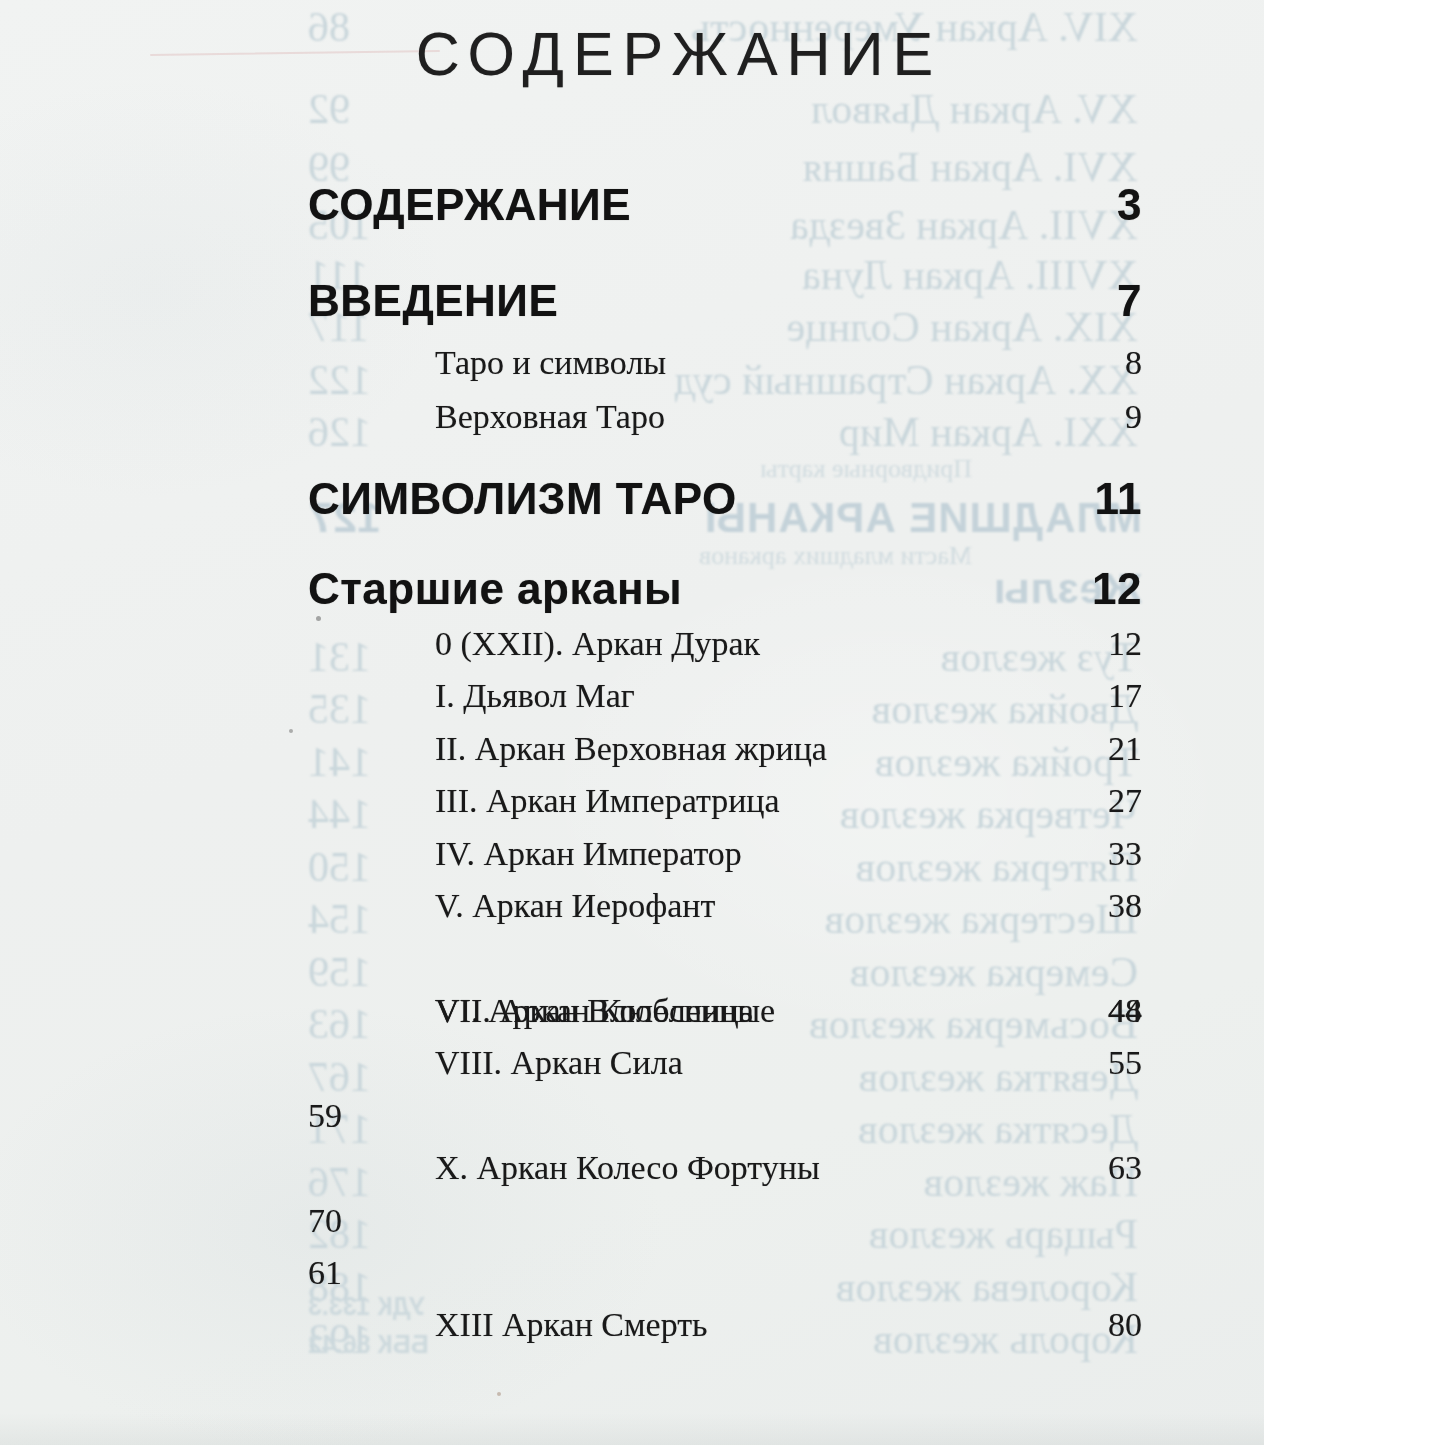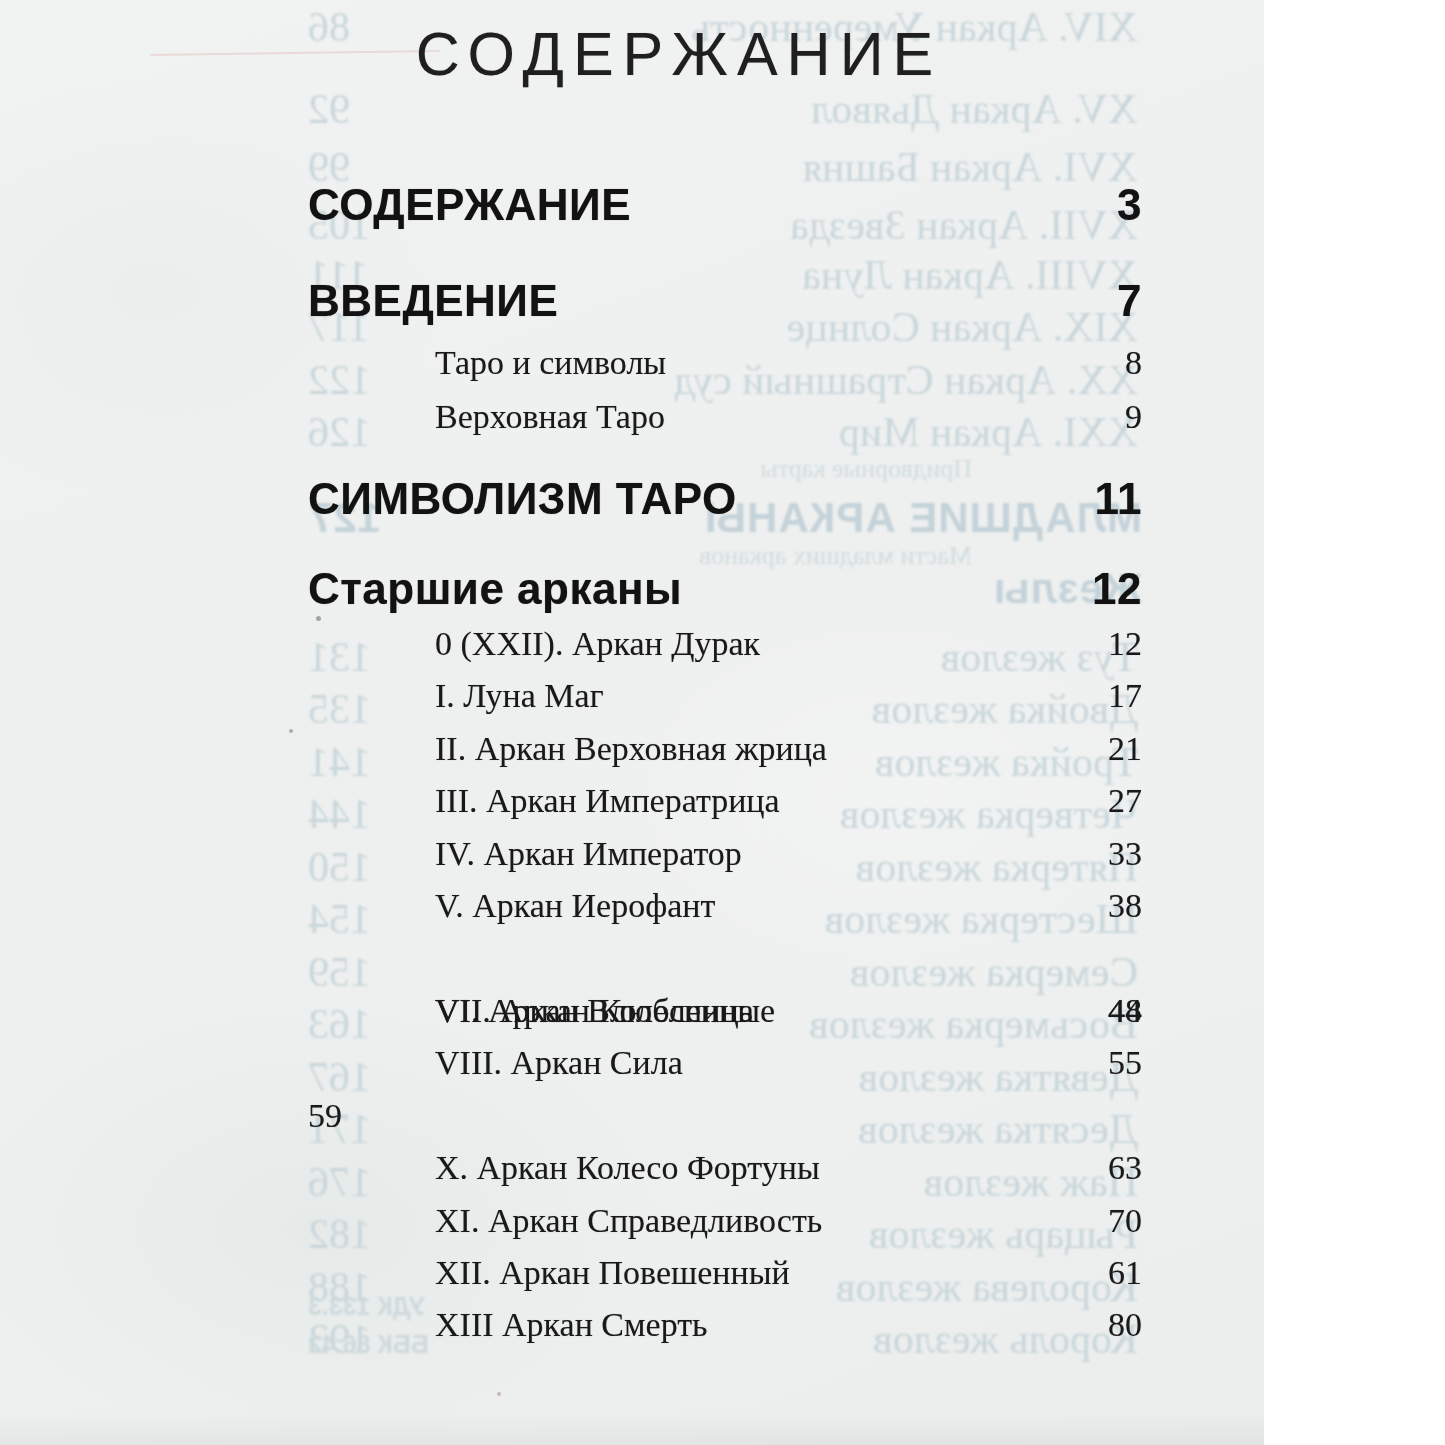--- a/index.html
+++ b/index.html
@@ -212,21 +212,21 @@
       </div>
       <div class="trow section m5">
         <span class="lbl">Старшие арканы</span>
         <span class="pg">12</span>
       </div>
       <div class="trow entry m6">
         <span class="lbl">0 (XXII). Аркан Дурак</span>
         <span class="pg">12</span>
       </div>
       <div class="trow entry m7">
-        <span class="lbl">I. Луна Маг</span>
+        <span class="lbl">I. Дьявол Маг</span>
         <span class="pg">17</span>
       </div>
       <div class="trow entry m8">
         <span class="lbl">II. Аркан Верховная жрица</span>
         <span class="pg">21</span>
       </div>
       <div class="trow entry m9">
         <span class="lbl">III. Аркан Императрица</span>
         <span class="pg">27</span>
       </div>
@@ -251,25 +251,23 @@
         <span class="pg">55</span>
       </div>
       <div class="trow entry m15">
         <span class="pg">59</span>
       </div>
       <div class="trow entry m16">
         <span class="lbl">X. Аркан Колесо Фортуны</span>
         <span class="pg">63</span>
       </div>
       <div class="trow entry m17">
-        <span class="lbl">XI. Аркан Справедливость</span>
         <span class="pg">70</span>
       </div>
       <div class="trow entry m18">
-        <span class="lbl">XII. Аркан Повешенный</span>
         <span class="pg">61</span>
       </div>
       <div class="trow entry m19">
         <span class="lbl">XIII Аркан Смерть</span>
         <span class="pg">80</span>
       </div>
     </div>
 </div>
 
 </body></html>

